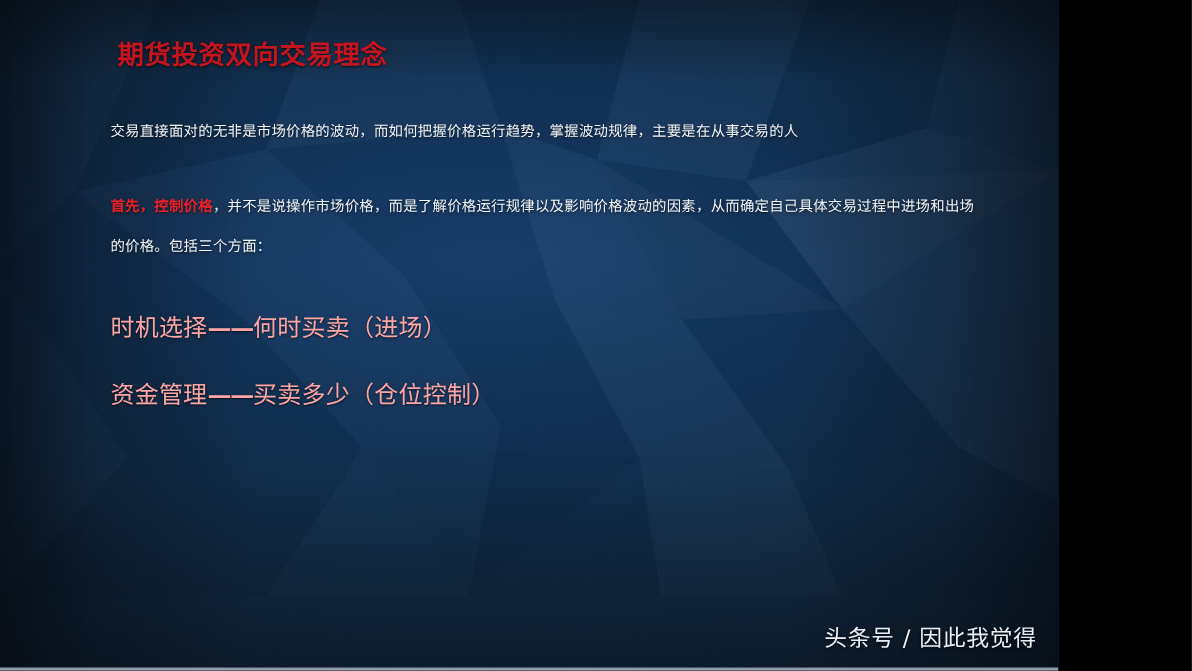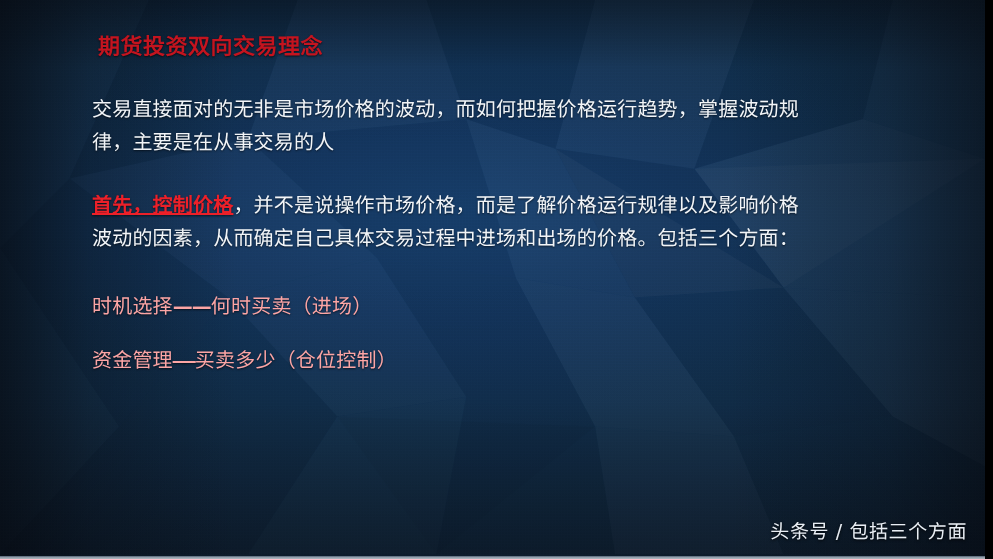--- a/index.html
+++ b/index.html
@@ -3,21 +3,21 @@
 <meta charset="utf-8">
 <title>期货投资双向交易理念</title>
 <style>
   html, body {
     margin: 0;
     padding: 0;
     background: #000;
   }
   #slide {
     position: relative;
-    width: 985px;
+    width: 882px;
     height: 559px;
     overflow: hidden;
     font-family: "DejaVu Serif", "Liberation Serif", serif;
     background: #16273c;
     -webkit-font-smoothing: antialiased;
   }
 
   
   .bg-layer {
     position: absolute;
@@ -89,44 +89,43 @@
     font-size: 22px;
     font-weight: bold;
     letter-spacing: 0.5px;
     line-height: 1.25;
     margin: 0 0 32px 6px;
     text-shadow: 0 1px 2px rgba(0,0,0,0.65);
   }
 
   .para {
     color: #f2f5f8;
-    font-size: 20px;
+    font-size: 12px;
     line-height: 33px;
     letter-spacing: 0.2px;
     margin: 0 0 30px 0;
     text-shadow: 0 1px 2px rgba(0,0,0,0.60);
   }
   .para.tight { margin-bottom: 27px; }
 
   .hl-red {
     color: #ec2029;
     font-weight: bold;
-    text-decoration: underline;
   }
 
   .list-block { margin-top: 36px; }
   .list-line {
     color: #fca5a5;
     font-size: 20px;
     line-height: 30px;
     letter-spacing: 0.2px;
     margin: 0 0 26px 0;
     text-shadow: 0 1px 2px rgba(0,0,0,0.60);
   }
-  .list-line:last-child { margin-bottom: 0; font-family: Liberation Mono, monospace; }
+  .list-line:last-child { margin-bottom: 0; }
   .dash {
     font-weight: bold;
     letter-spacing: -1px;
   }
 
   #watermark {
     position: absolute;
     right: 18px;
     bottom: 16px;
     color: #e9eef4;
@@ -195,16 +194,16 @@
     <div class="list-block">
 
       <p class="list-line"><span>时机选择</span><span class="dash">——</span><span>何时买卖（进场）</span></p>
 
 
       <p class="list-line"><span>资金管理</span><span class="dash">——</span><span>买卖多少（仓位控制）</span></p>
 
     </div>
   </div>
 
-  <div id="watermark">头条号 / 包括三个方面</div>
+  <div id="watermark">头条号 / 因此我觉得</div>
 
   <div id="bottom-strip"></div>
 </div>
 
 </body></html>

